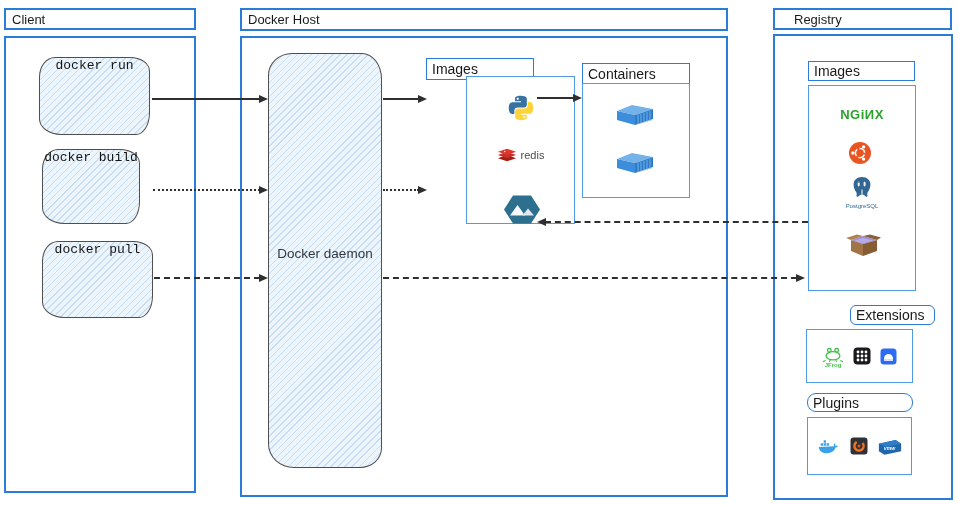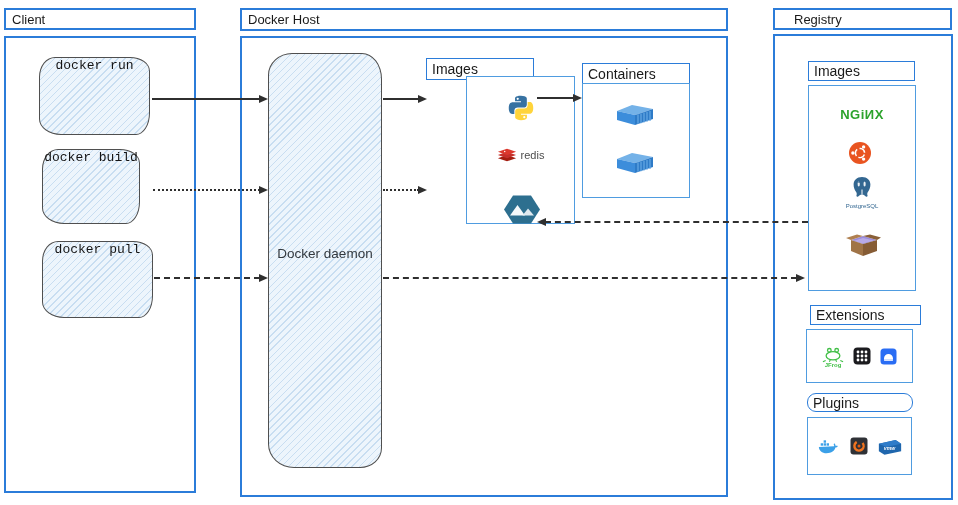--- a/index.html
+++ b/index.html
@@ -150,21 +150,21 @@
     <svg class="abs" style="left:36px;top:144px;" width="36" height="28" viewBox="0 0 36 28">
       <polygon points="6,10 18,6 32,10 18,14" fill="#9b8cdb"></polygon>
       <polygon points="8,11 18,8 29,10.5 18,13.5" fill="#b8aae8"></polygon>
       <polygon points="6,10 18,14 18,26 6,21" fill="#a07447"></polygon>
       <polygon points="18,14 32,10 32,21 18,26" fill="#865c35"></polygon>
       <polygon points="6,10 1,8 12,4.5 18,6" fill="#b08050"></polygon>
       <polygon points="32,10 36,7.5 25,4.5 18,6" fill="#8a6038"></polygon>
     </svg>
   </div>
 
-  <div class="sublabel" style="left:810px;top:305px;width:111px;height:20px;">
+  <div class="sublabel" style="left:850px;top:305px;width:85px;height:20px;border-radius:6px;">
     <span>Extensions</span>
   </div>
   <div class="subbody" style="left:806px;top:329px;width:107px;height:54px;">
     <div class="icon-row">
       <div class="jfrog-wrap">
         <svg width="22" height="18" viewBox="0 0 24 18">
           <ellipse cx="12" cy="11" rx="7.5" ry="4.5" fill="none" stroke="#41bf47" stroke-width="1.4"></ellipse>
           <circle cx="8" cy="5" r="2" fill="none" stroke="#41bf47" stroke-width="1.4"></circle>
           <circle cx="16" cy="5" r="2" fill="none" stroke="#41bf47" stroke-width="1.4"></circle>
           <path d="M4 16l-3 1.5 M20 16l3 1.5 M9 15.5l-1 2 M15 15.5l1 2" stroke="#41bf47" stroke-width="1.2" fill="none"></path>

